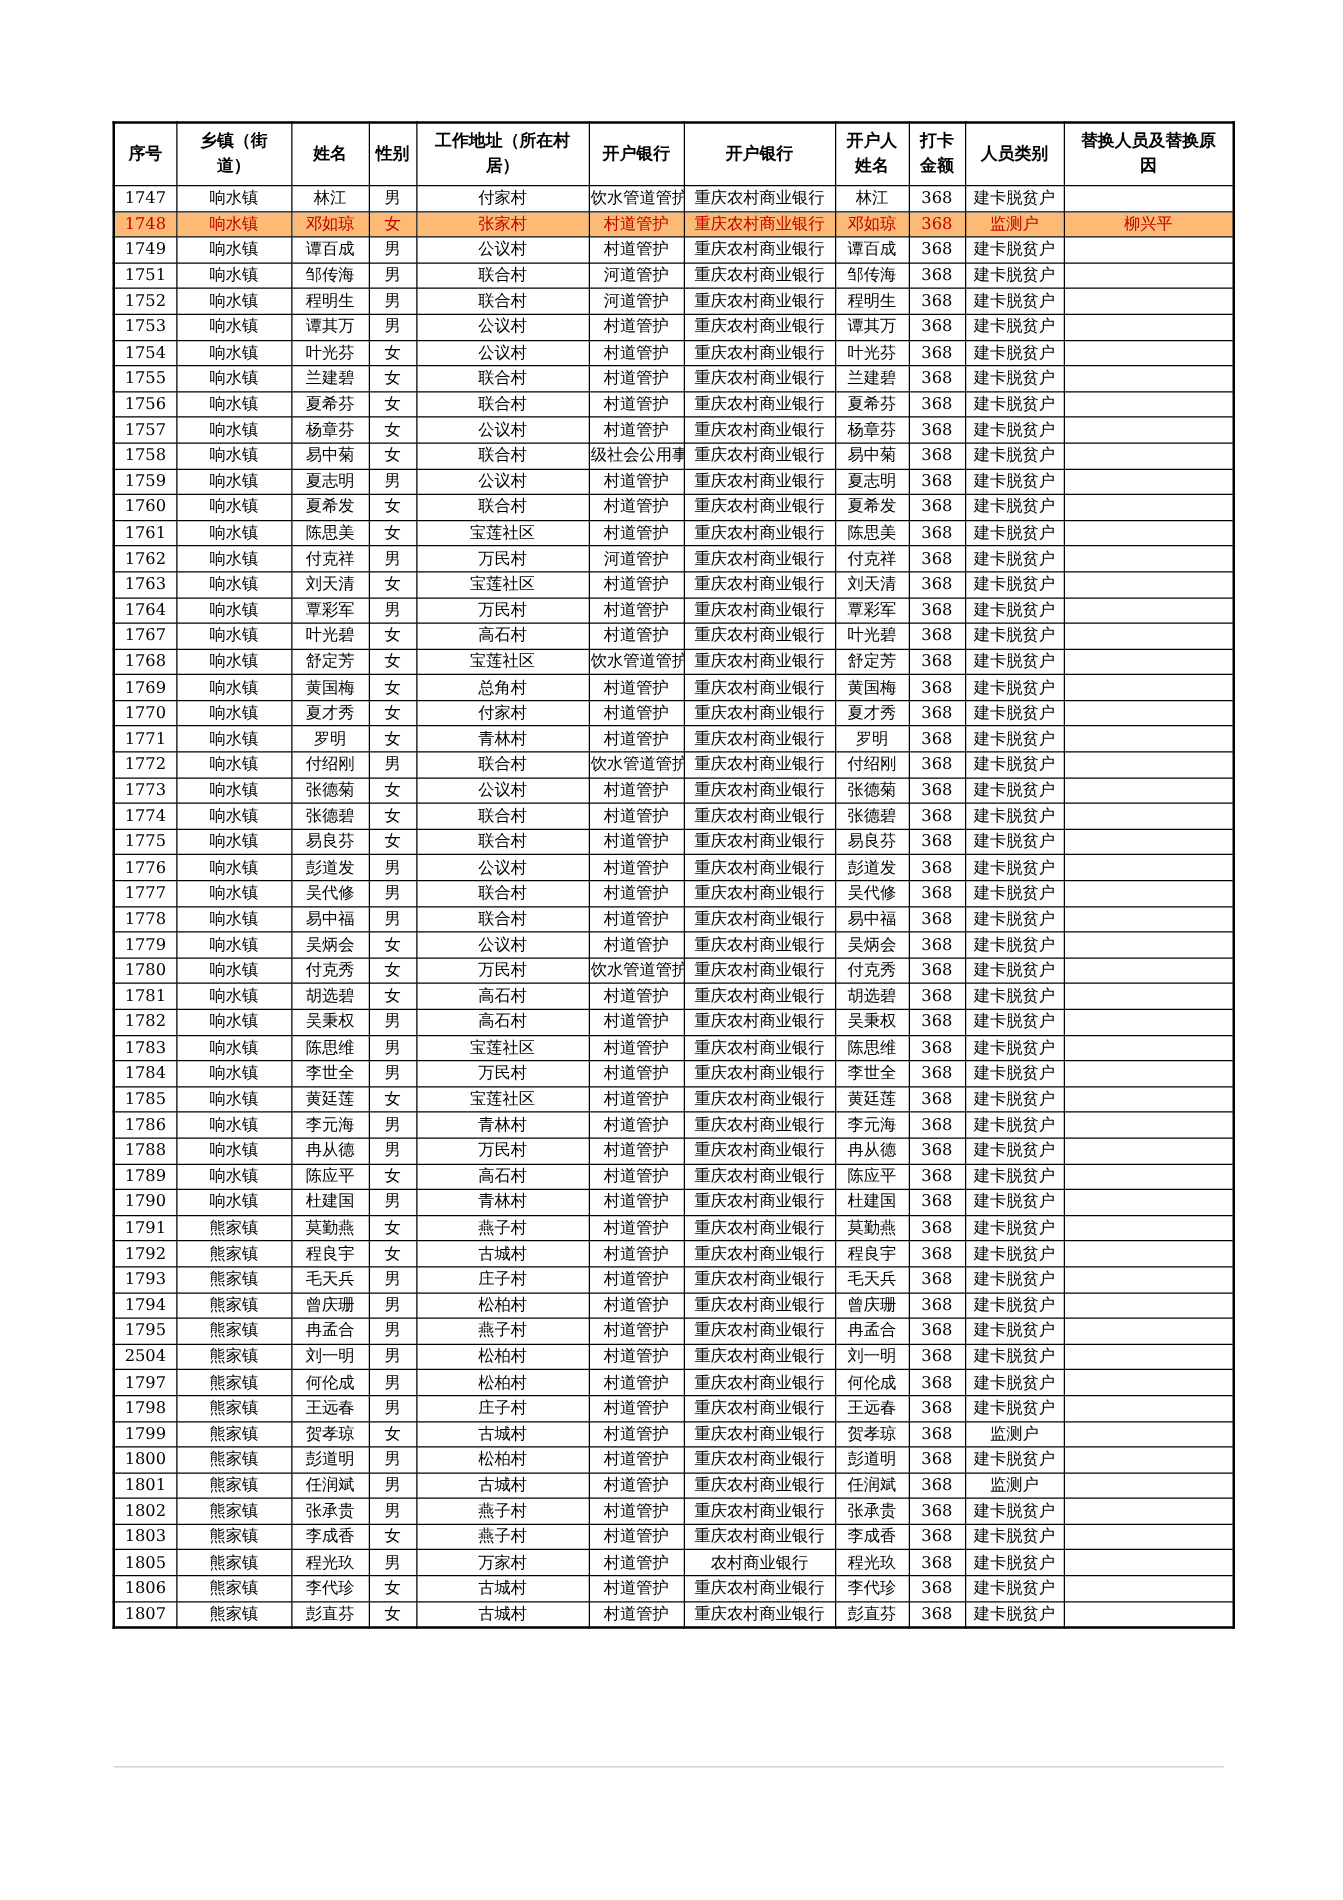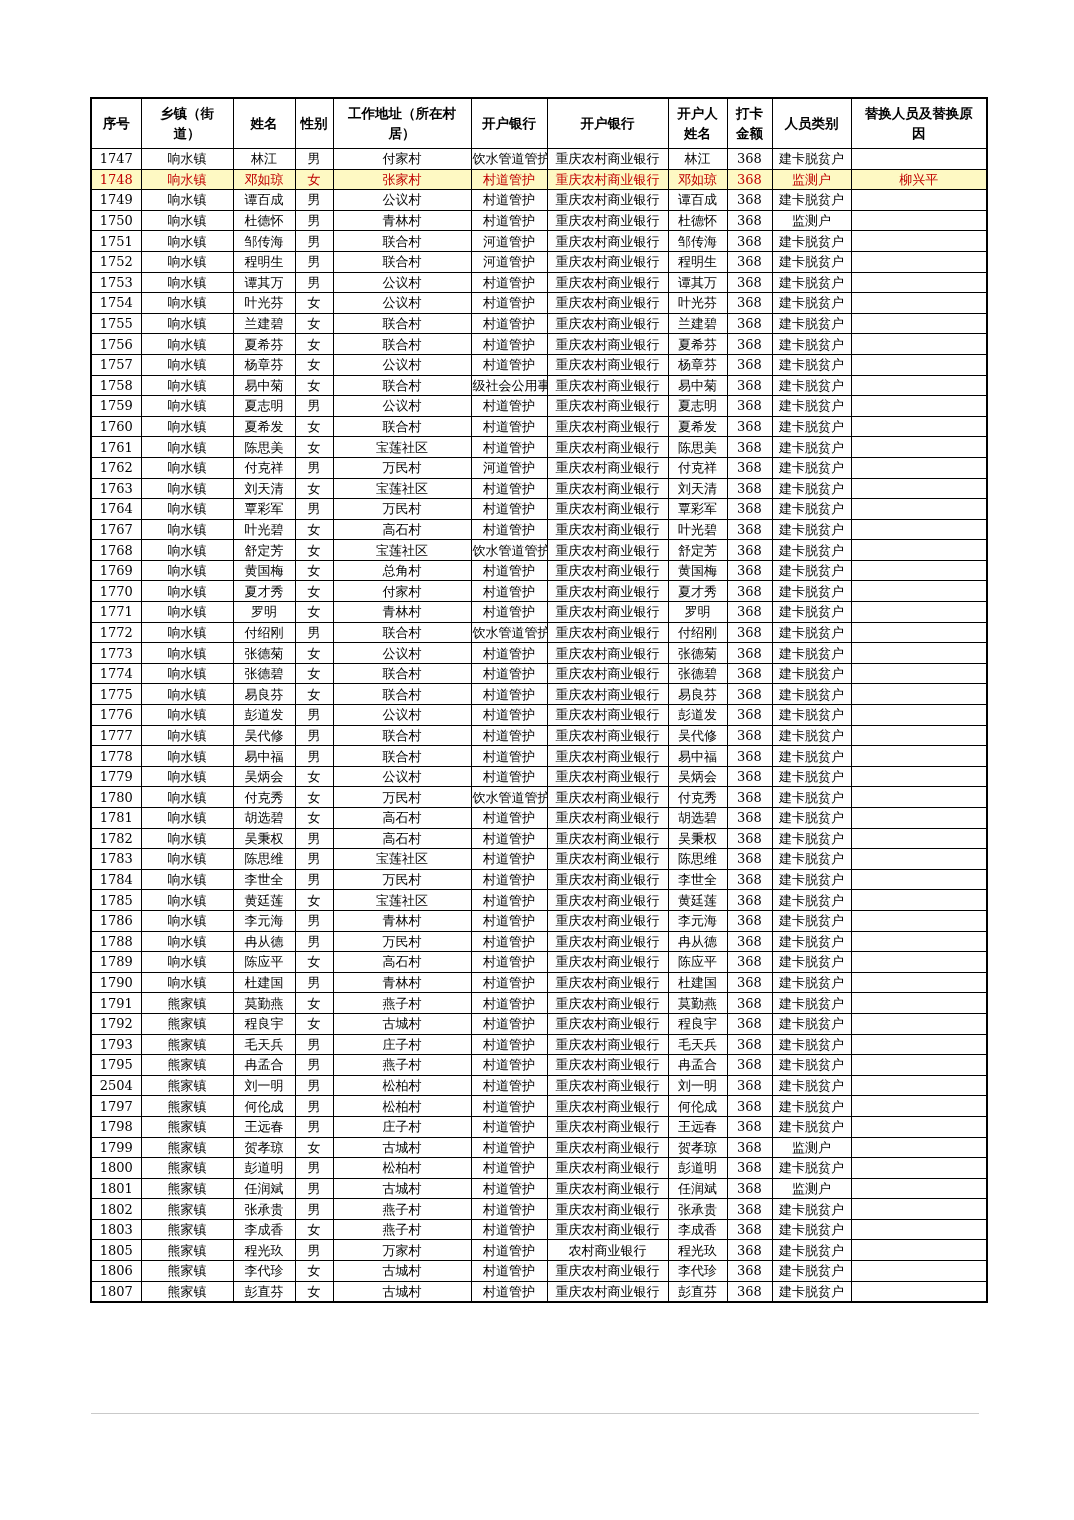--- a/index.html
+++ b/index.html
@@ -20,21 +20,21 @@
     padding:0 1px;overflow:hidden;
   }
   table.grid thead th{
     height:49px;font-size:13.5px;font-weight:bold;
     line-height:1.45;white-space:pre-line;
   }
   table.grid tbody td{
     height:19.6px;font-size:13px;line-height:1;
     white-space:nowrap;
   }
-  tr.hl td{background:#fef9c3;color:#c00000;}
+  tr.hl td{background:#fdba74;color:#c00000;}
   .footer-rule{
     position:absolute;left:91px;top:1413px;width:888px;height:0;
     border-top:1px solid #c9c9c9;
   }
 </style>
 </head>
 <body>
 
 <div class="sheet">
   <table class="grid">
@@ -105,33 +105,20 @@
           <td>男</td>
           <td>公议村</td>
           <td>村道管护</td>
           <td>重庆农村商业银行</td>
           <td>谭百成</td>
           <td>368</td>
           <td>建卡脱贫户</td>
           <td></td>
         </tr>
         <tr>
-          <td>1750</td>
-          <td>响水镇</td>
-          <td>杜德怀</td>
-          <td>男</td>
-          <td>青林村</td>
-          <td>村道管护</td>
-          <td>重庆农村商业银行</td>
-          <td>杜德怀</td>
-          <td>368</td>
-          <td>监测户</td>
-          <td></td>
-        </tr>
-        <tr>
           <td>1751</td>
           <td>响水镇</td>
           <td>邹传海</td>
           <td>男</td>
           <td>联合村</td>
           <td>河道管护</td>
           <td>重庆农村商业银行</td>
           <td>邹传海</td>
           <td>368</td>
           <td>建卡脱贫户</td>
@@ -633,20 +620,33 @@
         </tr>
         <tr>
           <td>1793</td>
           <td>熊家镇</td>
           <td>毛天兵</td>
           <td>男</td>
           <td>庄子村</td>
           <td>村道管护</td>
           <td>重庆农村商业银行</td>
           <td>毛天兵</td>
+          <td>368</td>
+          <td>建卡脱贫户</td>
+          <td></td>
+        </tr>
+        <tr>
+          <td>1794</td>
+          <td>熊家镇</td>
+          <td>曾庆珊</td>
+          <td>男</td>
+          <td>松柏村</td>
+          <td>村道管护</td>
+          <td>重庆农村商业银行</td>
+          <td>曾庆珊</td>
           <td>368</td>
           <td>建卡脱贫户</td>
           <td></td>
         </tr>
         <tr>
           <td>1795</td>
           <td>熊家镇</td>
           <td>冉孟合</td>
           <td>男</td>
           <td>燕子村</td>

